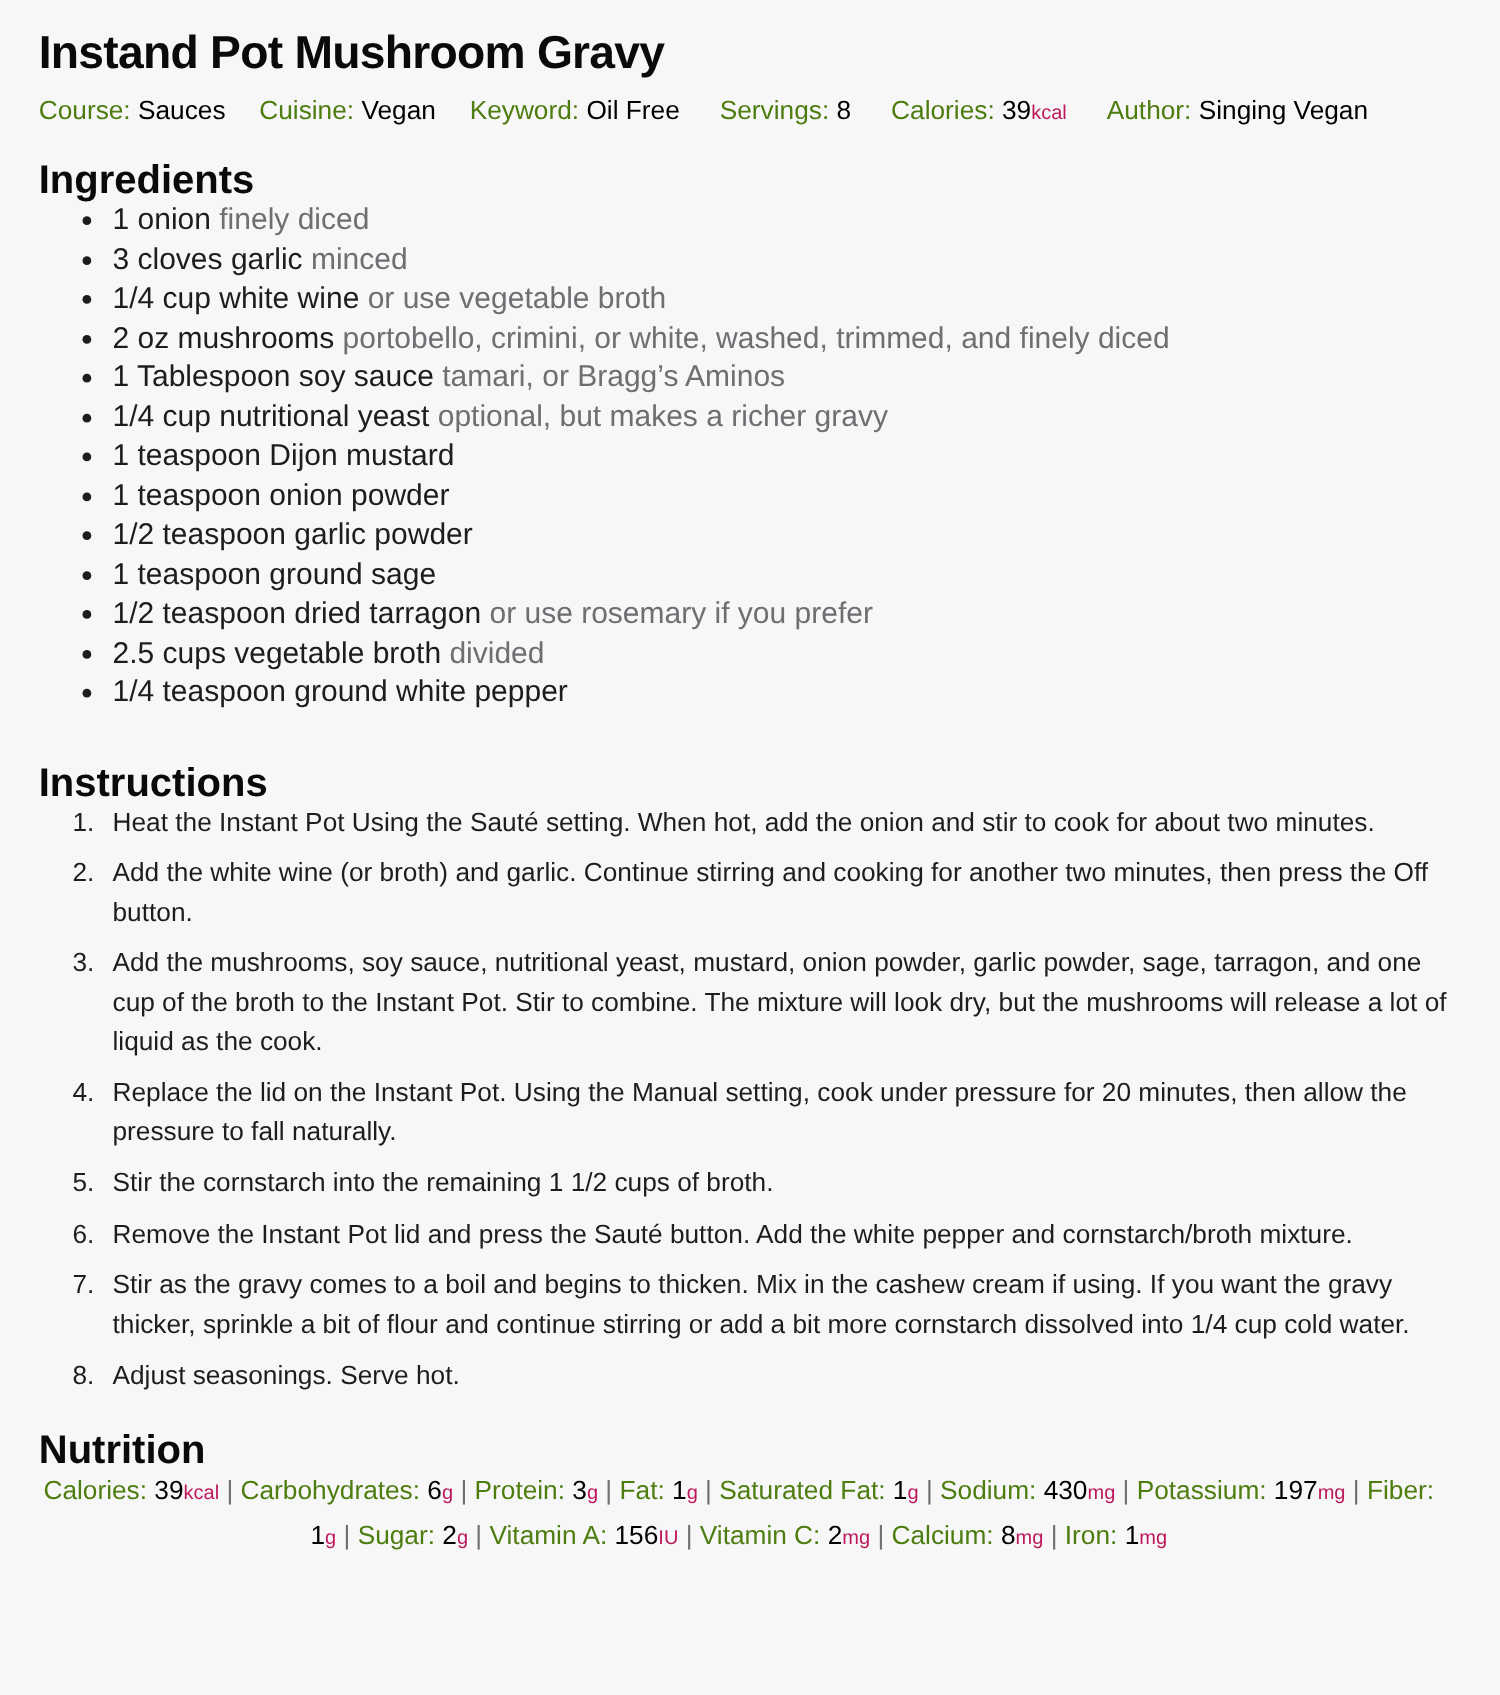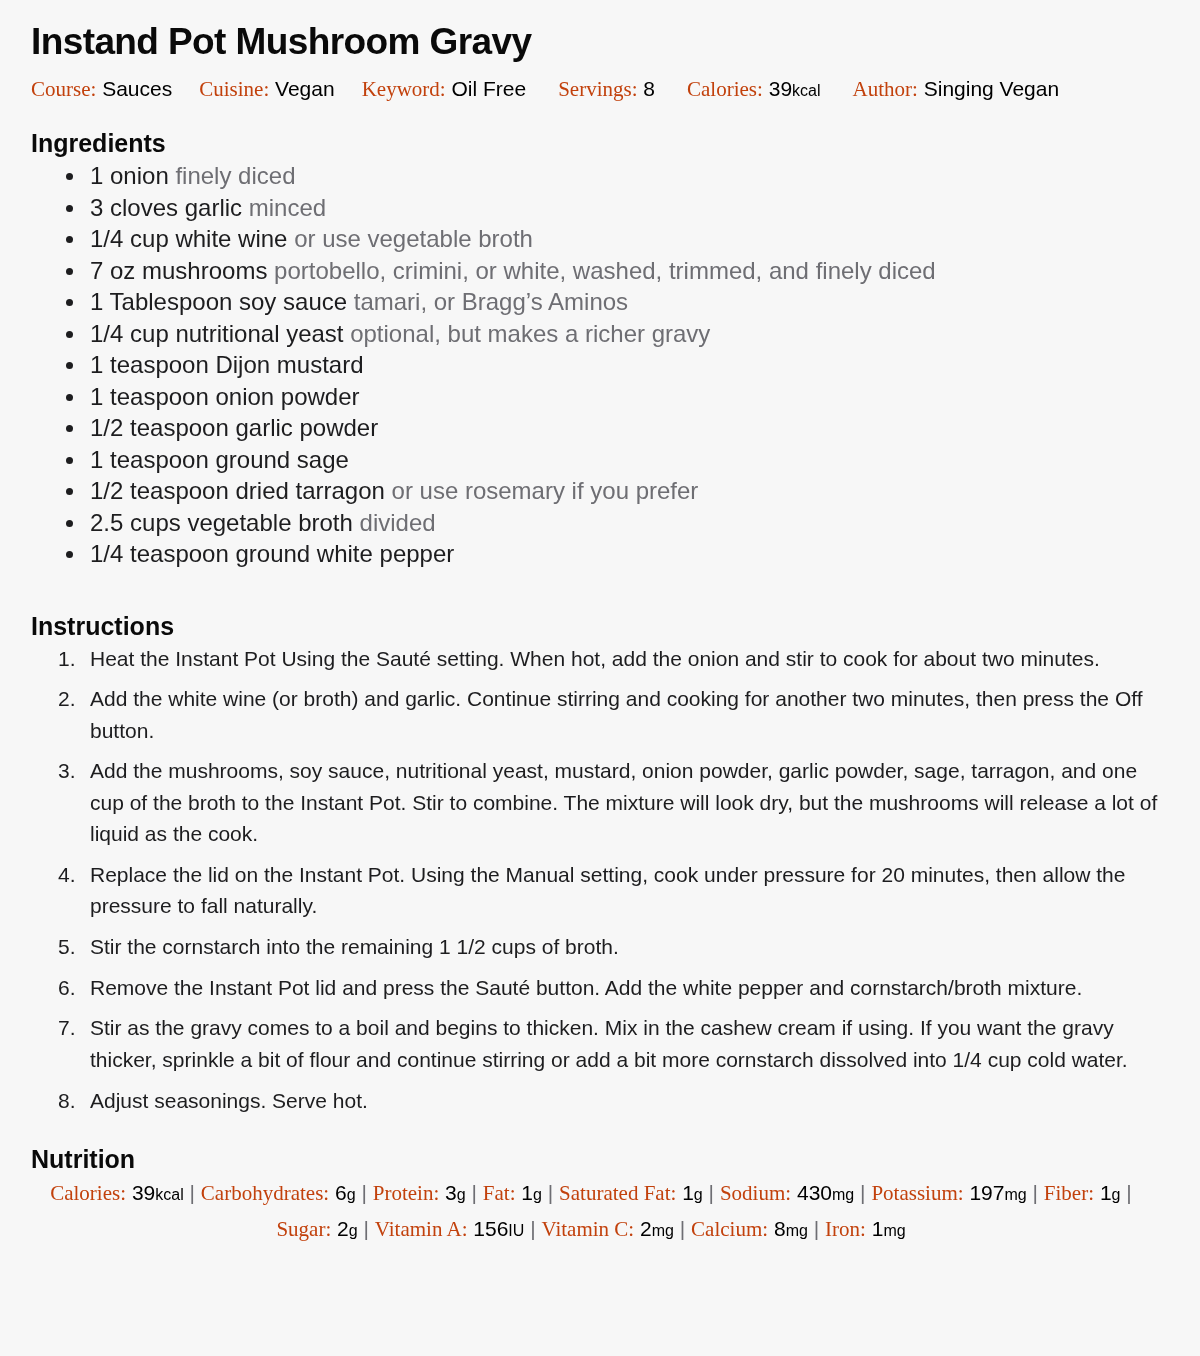--- a/index.html
+++ b/index.html
@@ -9,24 +9,24 @@
     color: #1d1d1f;
   }
   .page { padding: 18px 19px 0 31px; }
   h1.title {
     margin: 0; font-size: 37px; font-weight: 700; letter-spacing: -0.6px;
     color: #0a0a0a; line-height: 48px;
   }
   .meta { margin-top: 10px; display: flex; font-size: 21px; line-height: 26px; }
   .meta-item { margin-right: 27px; white-space: nowrap; }
   .meta-item:last-child { margin-right: 0; }
-  .lbl { color: #c2410c; font-family: Liberation Serif, serif; }
+  .lbl { color: #4d7c0f; }
   .val { color: #000000; }
-  .unit { font-size: 16px; color: #000000; }
-  h2 { margin: 0; font-size: 25px; font-weight: 700; color: #0a0a0a; line-height: 30px; }
+  .unit { font-size: 16px; color: #be185d; }
+  h2 { margin: 0; font-size: 32px; font-weight: 700; color: #0a0a0a; line-height: 30px; }
   .ing-head { margin-top: 24px; }
   ul.ingredients { margin: 2px 0 0 0; padding: 0 0 0 59px; list-style: none; }
   ul.ingredients li {
     font-size: 24px; line-height: 31.5px; position: relative; white-space: nowrap;
   }
   ul.ingredients li .bullet {
     position: absolute; left: -24px; top: 13px; width: 7px; height: 7px;
     border-radius: 50%; background: #1d1d1f;
   }
   .note { color: #6e6e73; }
@@ -54,21 +54,21 @@
     <span class="meta-item" style="margin-left:5px"><span class="lbl">Servings:</span> <span class="val">8</span></span>
     <span class="meta-item" style="margin-left:5px"><span class="lbl">Calories:</span> <span class="val">39</span><span class="unit">kcal</span></span>
     <span class="meta-item" style="margin-left:5px"><span class="lbl">Author:</span> <span class="val">Singing Vegan</span></span>
   </div>
 
   <h2 class="ing-head">Ingredients</h2>
   <ul class="ingredients" id="ingredients-list">
       <li><span class="bullet"></span><span>1 onion</span> <span class="note">finely diced</span></li>
       <li><span class="bullet"></span><span>3 cloves garlic</span> <span class="note">minced</span></li>
       <li><span class="bullet"></span><span>1/4 cup white wine</span> <span class="note">or use vegetable broth</span></li>
-      <li><span class="bullet"></span><span>7 oz mushrooms</span> <span class="note">portobello, crimini, or white, washed, trimmed, and finely diced</span></li>
+      <li><span class="bullet"></span><span>2 oz mushrooms</span> <span class="note">portobello, crimini, or white, washed, trimmed, and finely diced</span></li>
       <li><span class="bullet"></span><span>1 Tablespoon soy sauce</span> <span class="note">tamari, or Bragg’s Aminos</span></li>
       <li><span class="bullet"></span><span>1/4 cup nutritional yeast</span> <span class="note">optional, but makes a richer gravy</span></li>
       <li><span class="bullet"></span><span>1 teaspoon Dijon mustard</span></li>
       <li><span class="bullet"></span><span>1 teaspoon onion powder</span></li>
       <li><span class="bullet"></span><span>1/2 teaspoon garlic powder</span></li>
       <li><span class="bullet"></span><span>1 teaspoon ground sage</span></li>
       <li><span class="bullet"></span><span>1/2 teaspoon dried tarragon</span> <span class="note">or use rosemary if you prefer</span></li>
       <li><span class="bullet"></span><span>2.5 cups vegetable broth</span> <span class="note">divided</span></li>
       <li><span class="bullet"></span><span>1/4 teaspoon ground white pepper</span></li>
     </ul>

